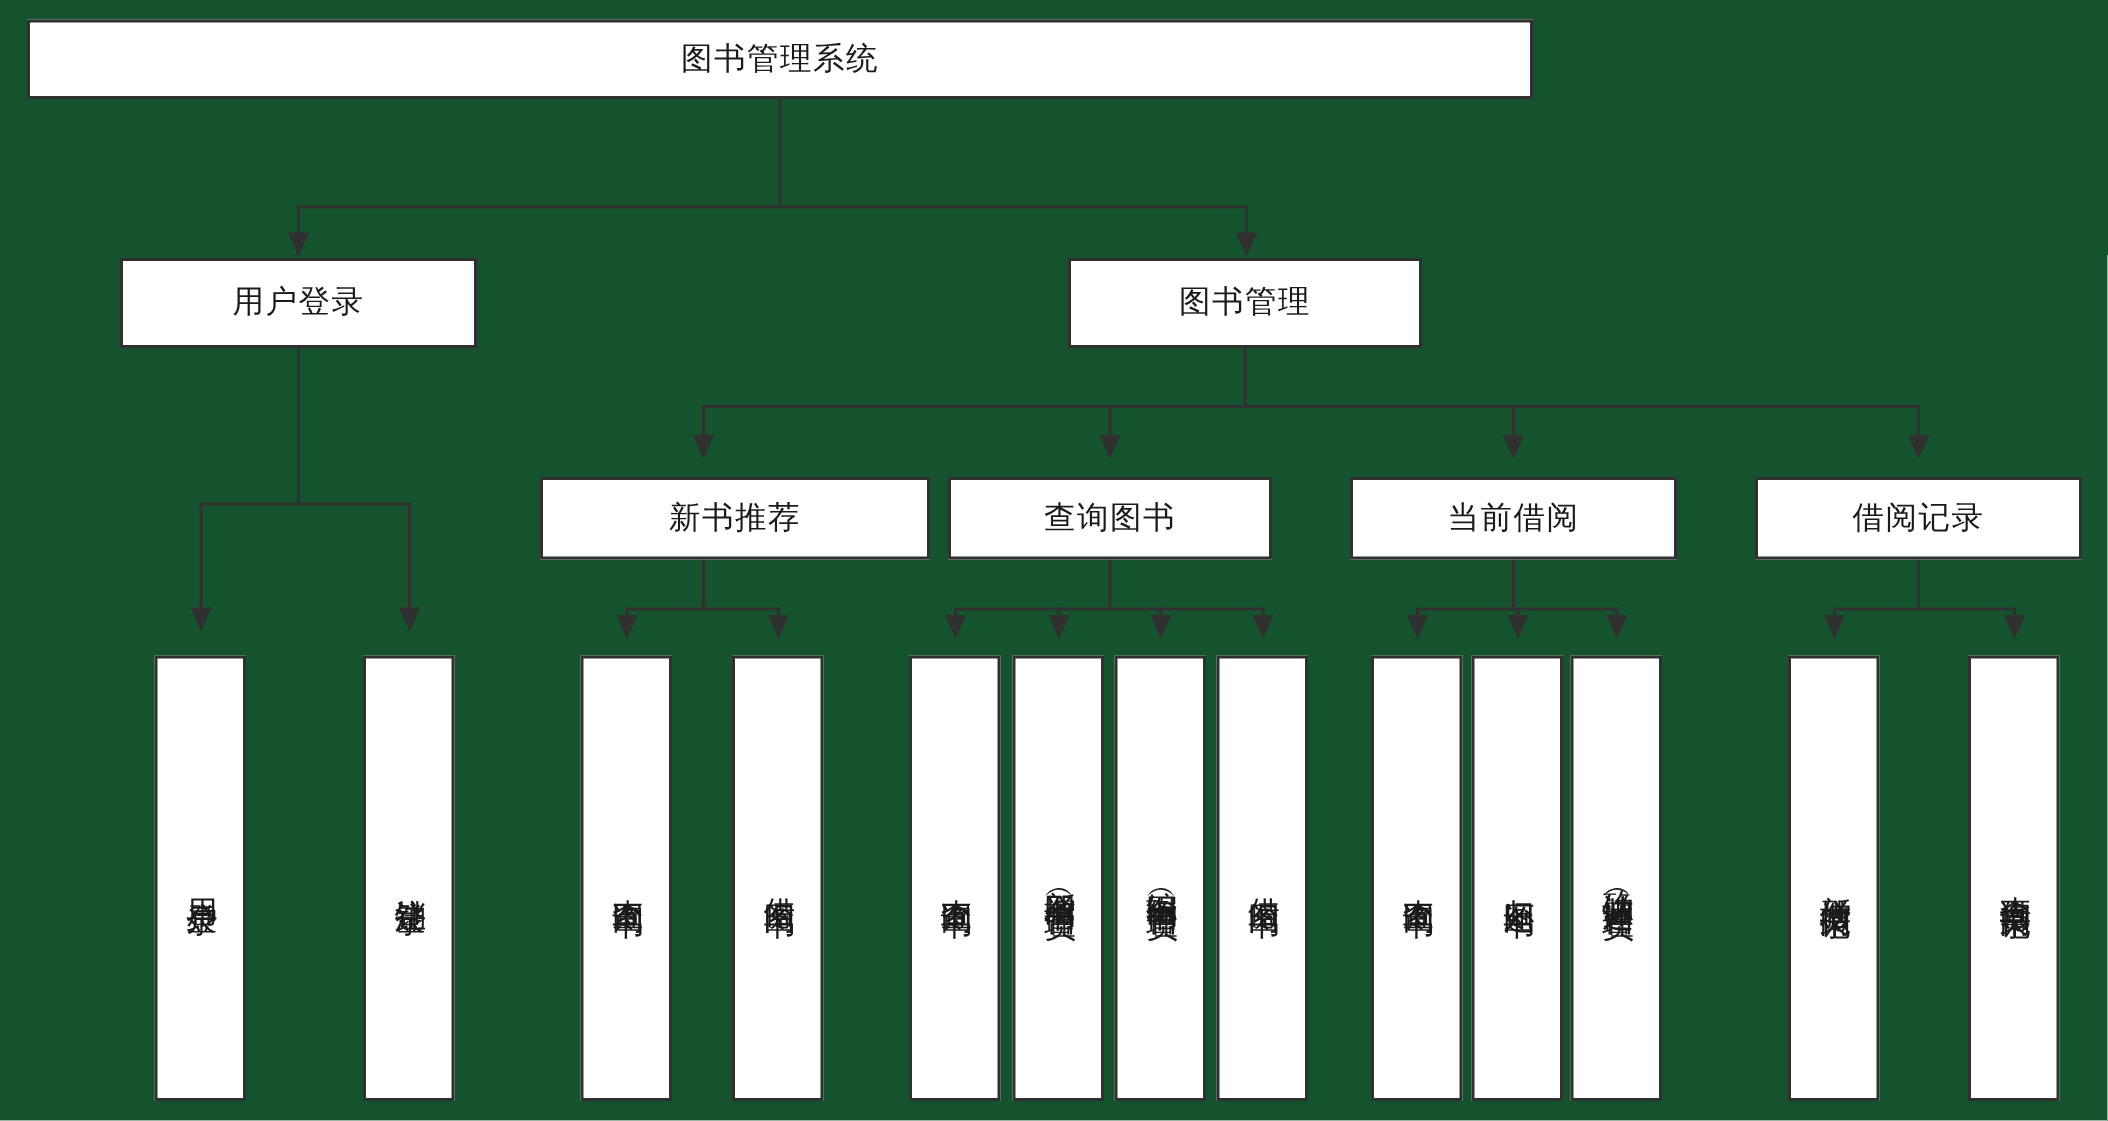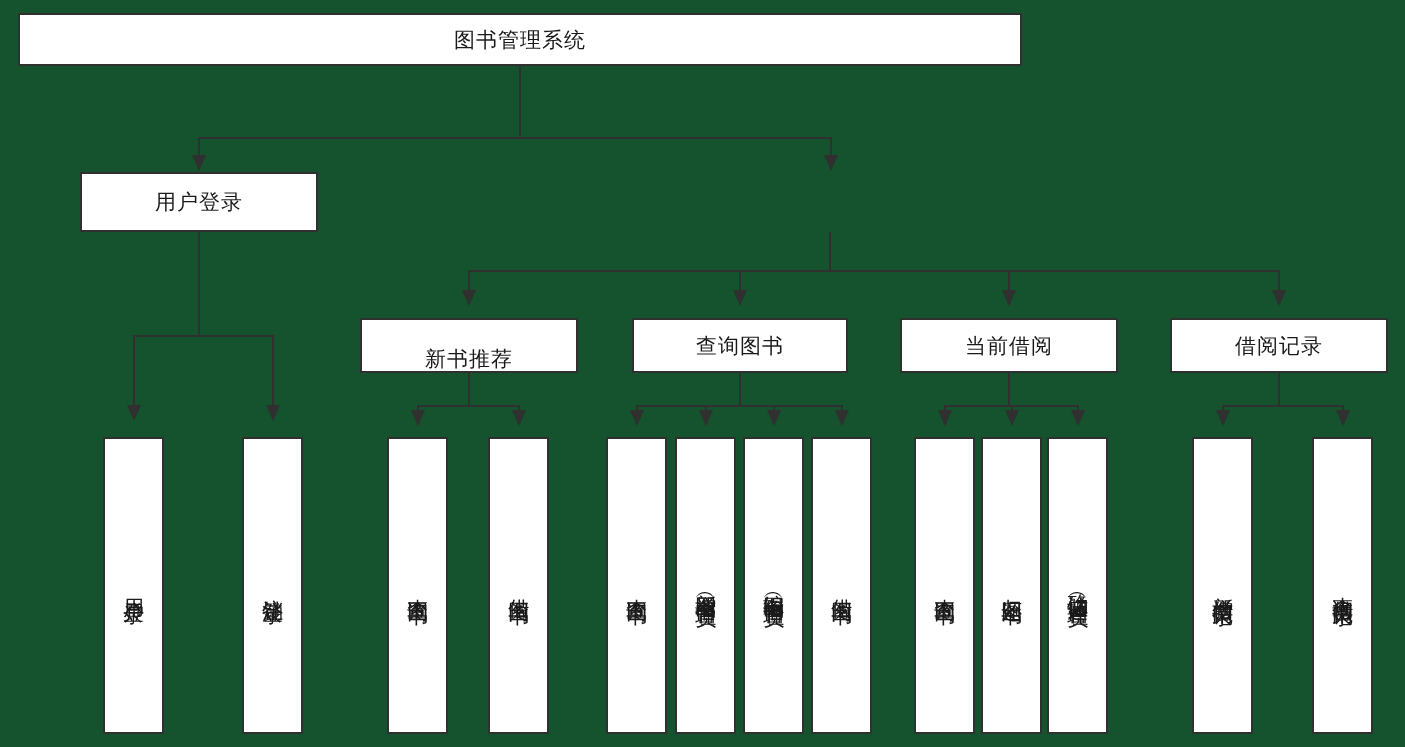--- a/index.html
+++ b/index.html
@@ -89,40 +89,43 @@
   <div class="edge h" style="left:198px; top:137px; width:634px;"></div>
 
   <div class="edge v" style="left:198px; top:137px; height:20px;"></div>
   <div class="arrow" style="left:192px; top:155px;"></div>
   <div class="edge v" style="left:830px; top:137px; height:20px;"></div>
   <div class="arrow" style="left:824px; top:155px;"></div>
 
   <div class="node horiz" style="left:80px; top:172px; width:238px; height:60px;">
     <span>用户登录</span>
   </div>
+  <div class="node horiz" style="left:712px; top:172px; width:236px; height:60px;">
+    <span>图书管理</span>
+  </div>
 
   <div class="edge v" style="left:198px; top:232px; height:104px;"></div>
   <div class="edge h" style="left:133px; top:335px; width:141px;"></div>
   <div class="edge v" style="left:133px; top:335px; height:72px;"></div>
   <div class="arrow" style="left:127px; top:405px;"></div>
   <div class="edge v" style="left:272px; top:335px; height:72px;"></div>
   <div class="arrow" style="left:266px; top:405px;"></div>
 
   <div class="edge v" style="left:829px; top:232px; height:40px;"></div>
   <div class="edge h" style="left:468px; top:270px; width:812px;"></div>
   <div class="edge v" style="left:468px; top:270px; height:22px;"></div>
   <div class="arrow" style="left:462px; top:290px;"></div>
   <div class="edge v" style="left:739px; top:270px; height:22px;"></div>
   <div class="arrow" style="left:733px; top:290px;"></div>
   <div class="edge v" style="left:1008px; top:270px; height:22px;"></div>
   <div class="arrow" style="left:1002px; top:290px;"></div>
   <div class="edge v" style="left:1278px; top:270px; height:22px;"></div>
   <div class="arrow" style="left:1272px; top:290px;"></div>
 
-  <div class="node horiz" style="left:360px; top:318px; width:218px; height:55px;align-items:flex-end;">
+  <div class="node horiz" style="left:360px; top:318px; width:260px; height:55px;">
     <span>新书推荐</span>
   </div>
   <div class="node horiz" style="left:632px; top:318px; width:216px; height:55px;">
     <span>查询图书</span>
   </div>
   <div class="node horiz" style="left:1170px; top:318px; width:218px; height:55px;">
     <span>借阅记录</span>
   </div>
   <div class="node horiz" style="left:900px; top:318px; width:218px; height:55px;">
     <span>当前借阅</span>

